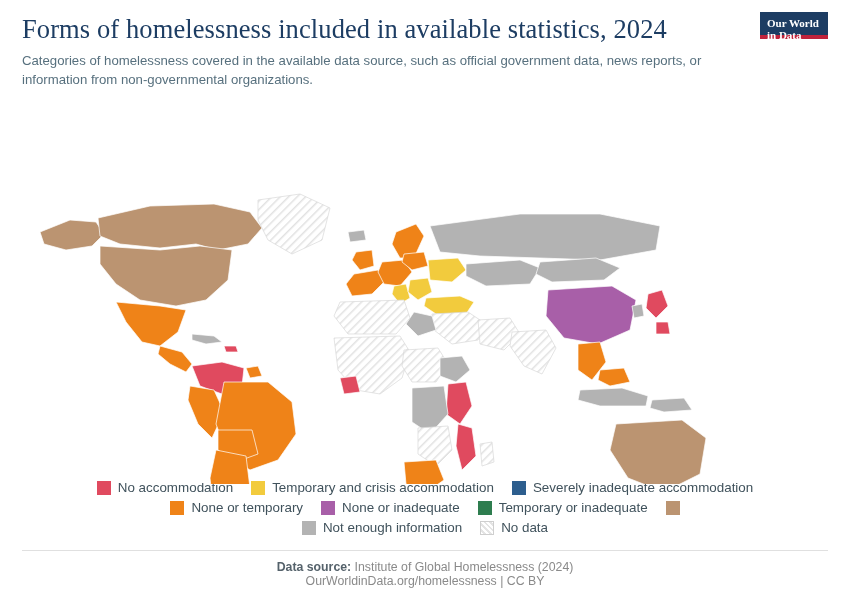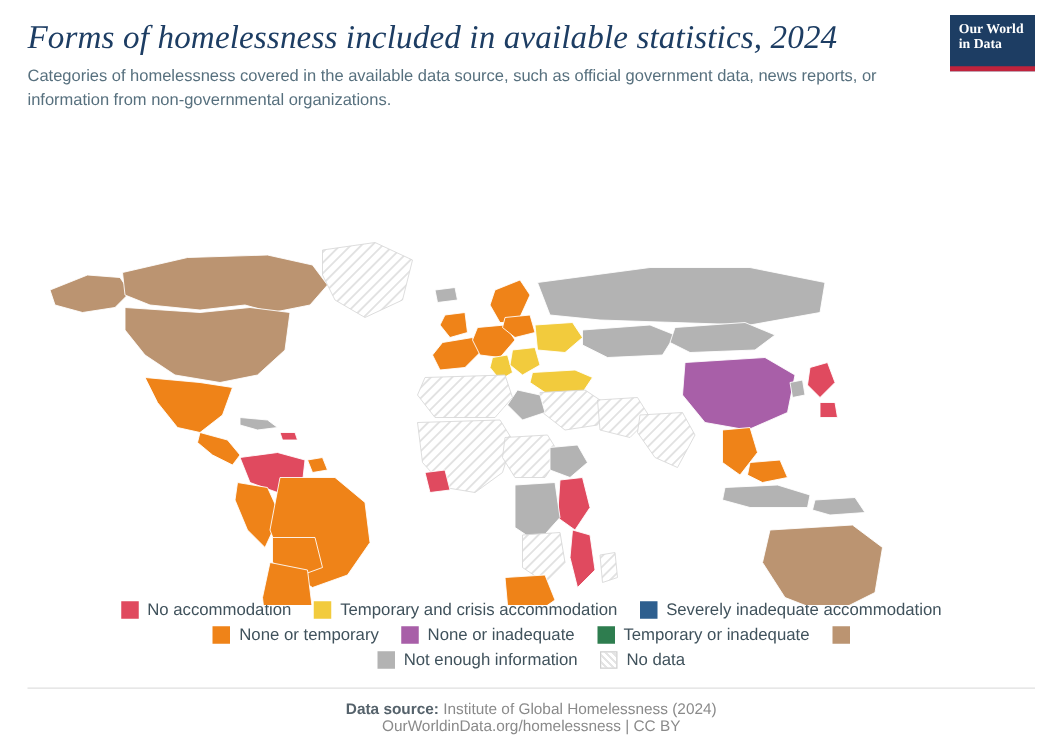--- a/index.html
+++ b/index.html
@@ -30,36 +30,35 @@
     position: relative;
   }
   .title {
     font-family: "Liberation Serif", serif;
     font-size: 26.5px;
     font-weight: 400;
     color: #1d3d63;
     margin: 0;
     letter-spacing: 0.1px;
     line-height: 1.15;
-    font-style: italic;
   }
   .subtitle {
     font-size: 13.2px;
     color: #57707e;
     margin: 8px 0 0 0;
     line-height: 1.42;
     max-width: 690px;
     font-weight: 400;
   }
   .logo {
     position: absolute;
     top: 12px;
     right: 22px;
     width: 68px;
-    height: 45px;
+    height: 27px;
     background: #1d3d63;
     border-bottom: 4px solid #c0233c;
     box-sizing: border-box;
     color: #ffffff;
     font-size: 11px;
     font-weight: bold;
     line-height: 1.12;
     padding: 5px 6px 0 7px;
     font-family: "Liberation Serif", serif;
   }

